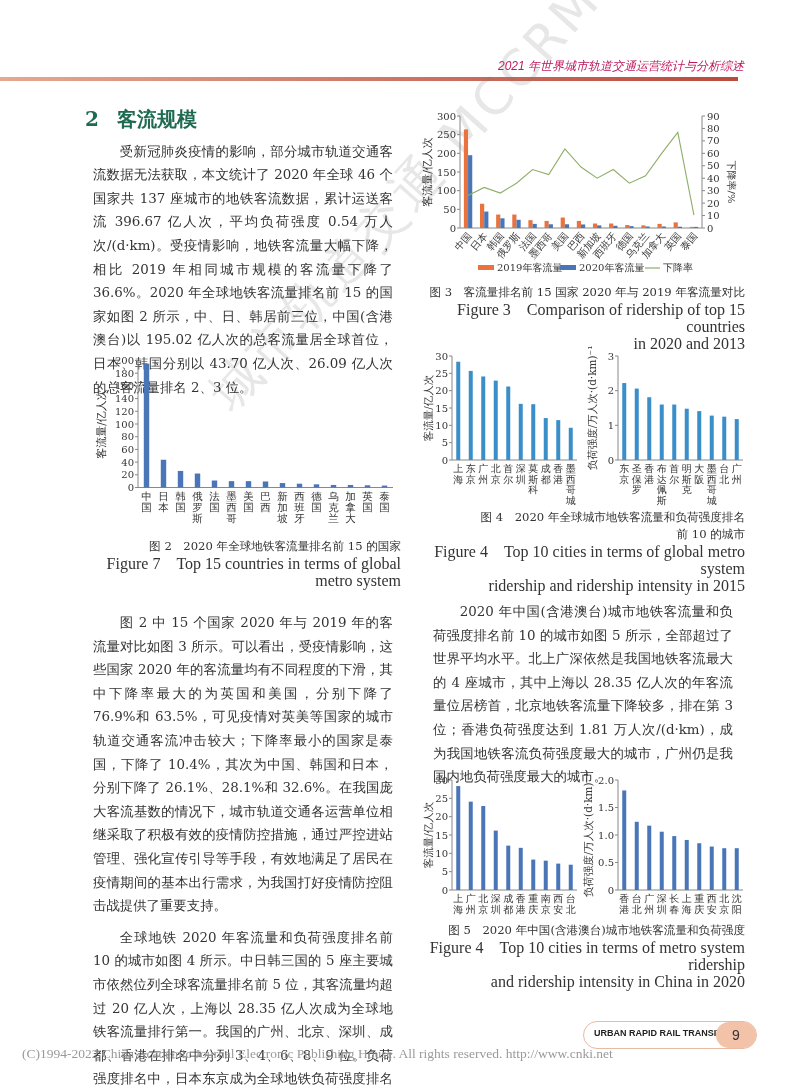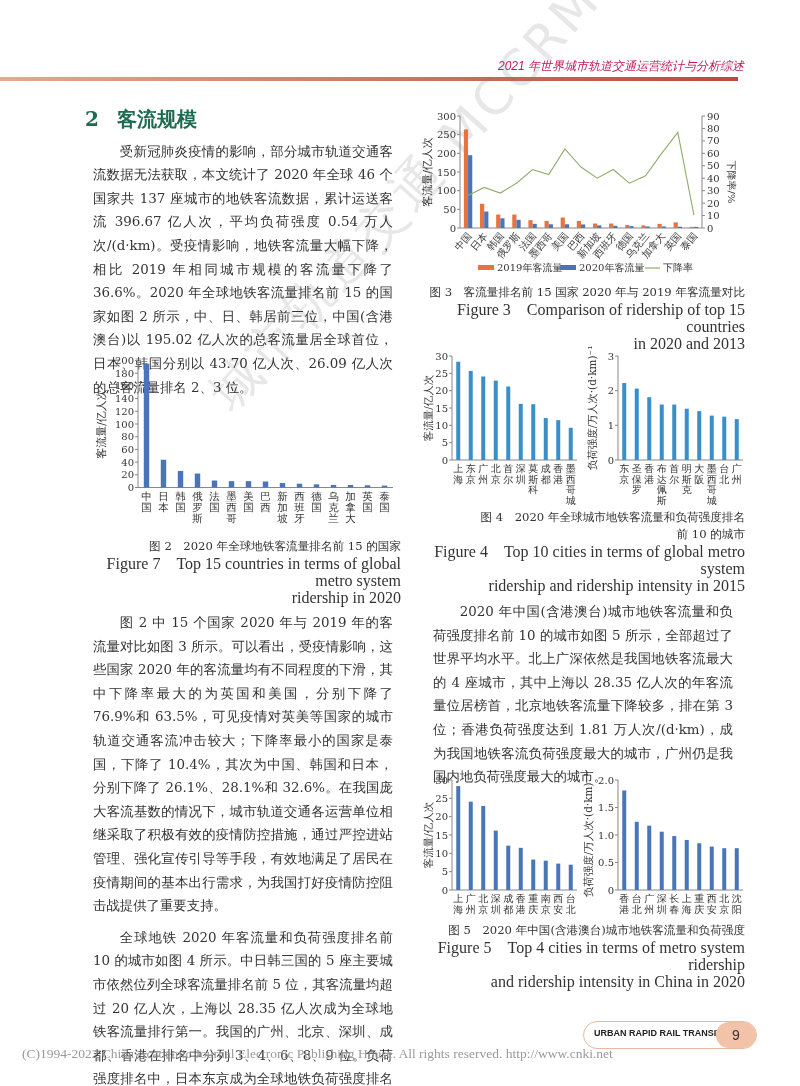--- a/index.html
+++ b/index.html
@@ -100,21 +100,20 @@
         <rect x="286.78" y="130.2775" width="5.44" height="2.2225" fill="#4a76b8"></rect>
         <text x="289.5" y="145" text-anchor="middle" font-size="10.5"><tspan x="289.5" dy="0">英</tspan><tspan x="289.5" dy="11">国</tspan></text>
         <rect x="303.78" y="130.595" width="5.44" height="1.905" fill="#4a76b8"></rect>
         <text x="306.5" y="145" text-anchor="middle" font-size="10.5"><tspan x="306.5" dy="0">泰</tspan><tspan x="306.5" dy="11">国</tspan></text>
       </g>
     </svg>
 </div>
 <div class="col" style="left:85px; top:538px; width:316px;">
   <div class="cap">图 2　2020 年全球地铁客流量排名前 15 的国家</div>
   <div class="cap en">Figure 7　Top 15 countries in terms of global metro system</div>
-  <div class="cap en">ridership in 2020</div>
 </div>
 
 <div class="col" style="left:85px; top:603px; width:316px;">
   <p>图 2 中 15 个国家 2020 年与 2019 年的客流量对比如图 3 所示。可以看出，受疫情影响，这些国家 2020 年的客流量均有不同程度的下滑，其中下降率最大的为英国和美国，分别下降了 76.9%和 63.5%，可见疫情对英美等国家的城市轨道交通客流冲击较大；下降率最小的国家是泰国，下降了 10.4%，其次为中国、韩国和日本，分别下降了 26.1%、28.1%和 32.6%。在我国庞大客流基数的情况下，城市轨道交通各运营单位相继采取了积极有效的疫情防控措施，通过严控进站管理、强化宣传引导等手段，有效地满足了居民在疫情期间的基本出行需求，为我国打好疫情防控阻击战提供了重要支持。</p>
   <p>全球地铁 2020 年客流量和负荷强度排名前 10 的城市如图 4 所示。中日韩三国的 5 座主要城市依然位列全球客流量排名前 5 位，其客流量均超过 20 亿人次，上海以 28.35 亿人次成为全球地铁客流量排行第一。我国的广州、北京、深圳、成都、香港在排名中分列 3、4、6、8、9 位。负荷强度排名中，日本东京成为全球地铁负荷强度排名第一的城市，我国香港、台北、广州也跻身世界负荷强度排名前 10 的行列。</p>
 </div>
 
 <div class="fig" style="left:420px; top:100px; width:320px; height:180px;">
   <svg id="fig3" width="320" height="180">
       <g>
@@ -378,21 +377,21 @@
         <text x="291.75" y="132" text-anchor="middle" font-size="10"><tspan x="291.75" dy="0">西</tspan><tspan x="291.75" dy="10.5">安</tspan></text>
         <rect x="302.25" y="78.2" width="4" height="41.8" fill="#4a76b8"></rect>
         <text x="304.25" y="132" text-anchor="middle" font-size="10"><tspan x="304.25" dy="0">北</tspan><tspan x="304.25" dy="10.5">京</tspan></text>
         <rect x="314.75" y="78.2" width="4" height="41.8" fill="#4a76b8"></rect>
         <text x="316.75" y="132" text-anchor="middle" font-size="10"><tspan x="316.75" dy="0">沈</tspan><tspan x="316.75" dy="10.5">阳</tspan></text>
       </g>
     </svg>
 </div>
 <div class="col" style="left:425px; top:922px; width:320px;">
   <div class="cap">图 5　2020 年中国(含港澳台)城市地铁客流量和负荷强度</div>
-  <div class="cap en">Figure 5　Top 4 cities in terms of metro system ridership</div>
+  <div class="cap en">Figure 4　Top 10 cities in terms of metro system ridership</div>
   <div class="cap en">and ridership intensity in China in 2020</div>
 </div>
 
 <div class="footer-pill">
   <span class="lbl">URBAN RAPID RAIL TRANSIT</span>
   <span class="pg">9</span>
 </div>
 <div class="copyright">(C)1994-2022 China Academic Journal Electronic Publishing House. All rights reserved.    http://www.cnki.net</div>
 
 </body></html>

